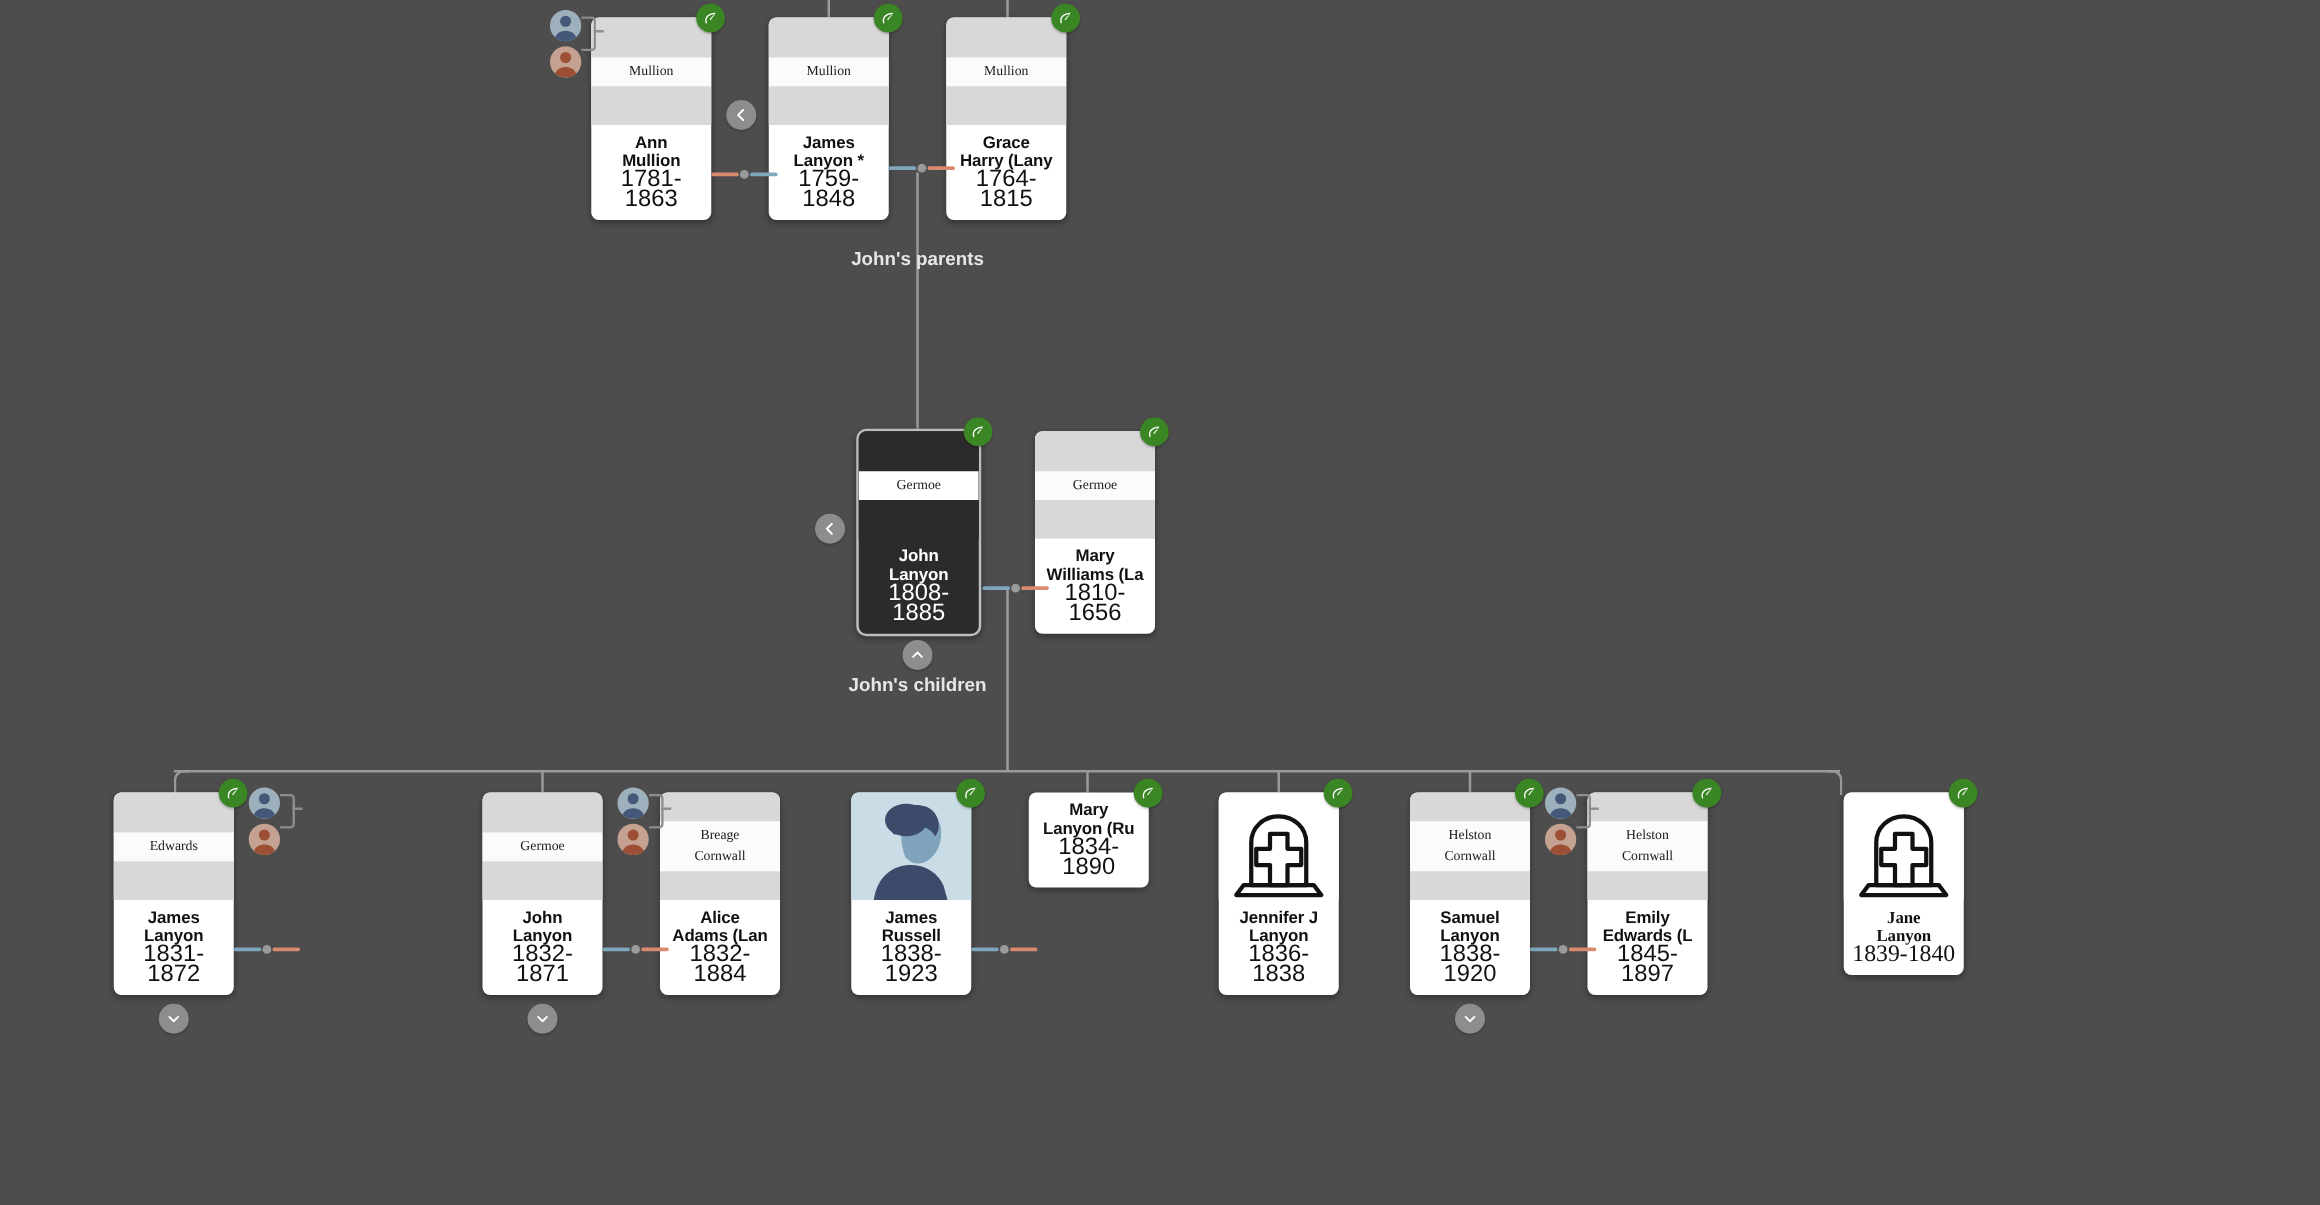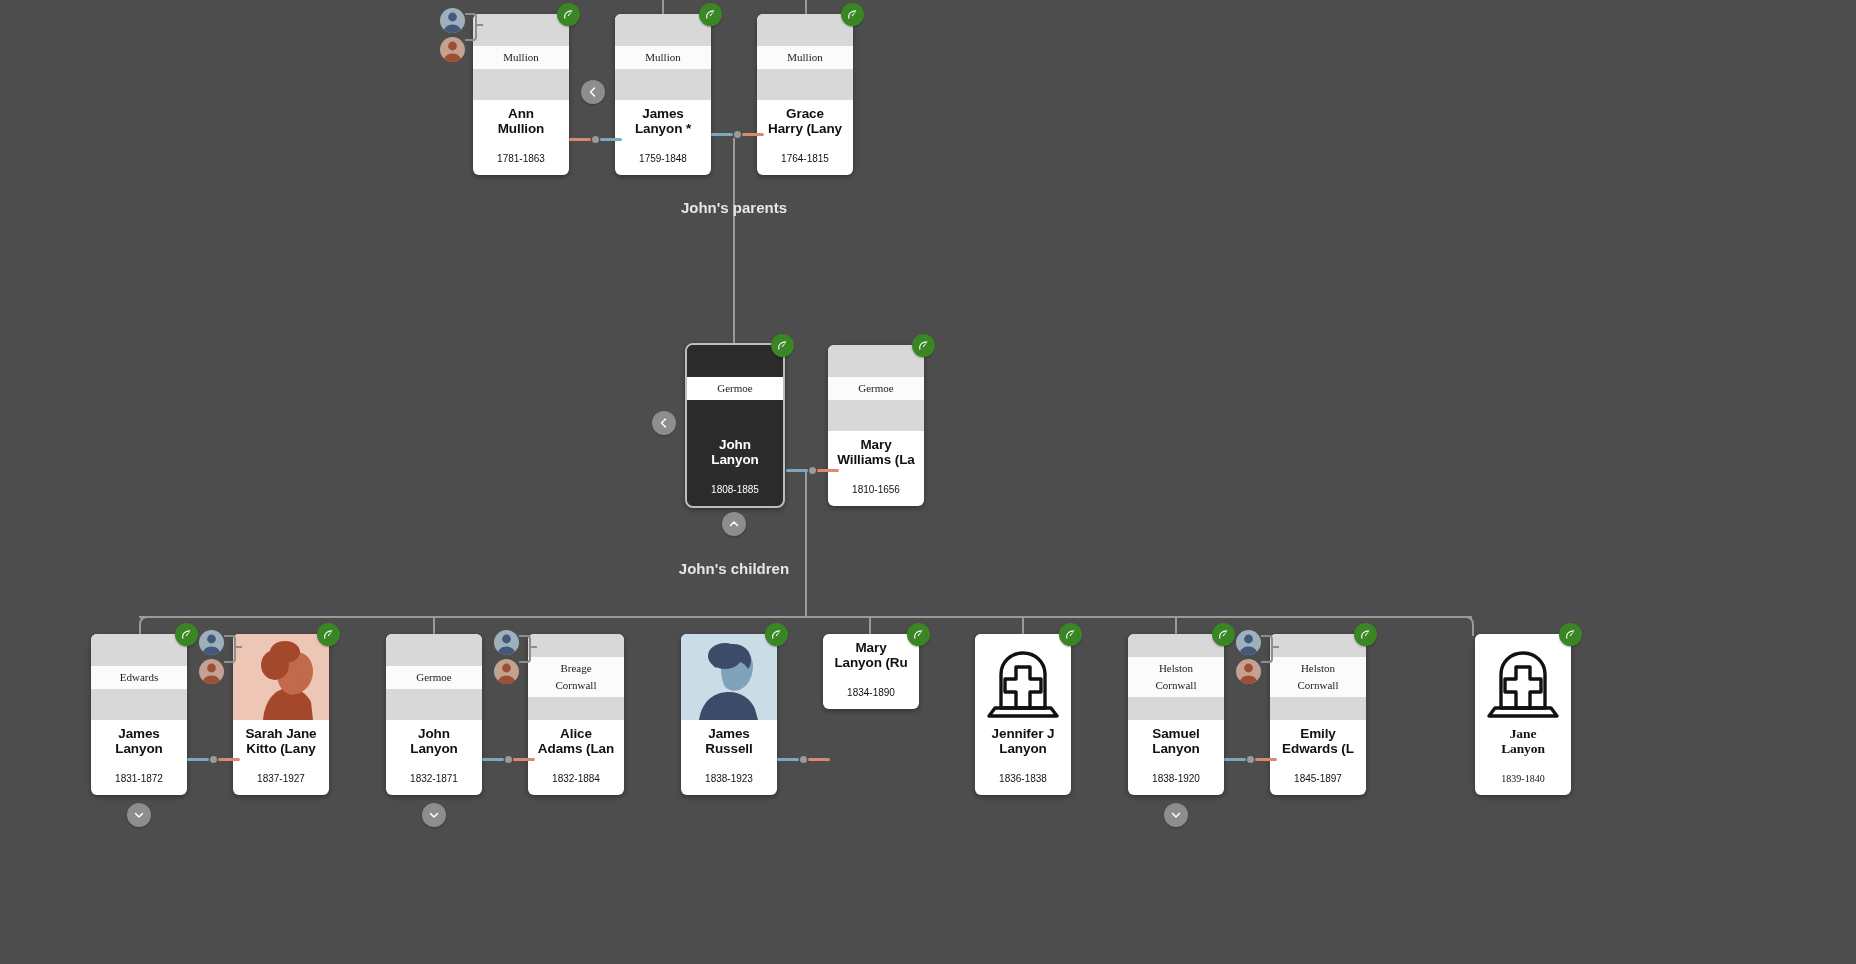--- a/index.html
+++ b/index.html
@@ -55,24 +55,24 @@
   }
   .pname{
     font-size:13.5px;
     font-weight:bold;
     color:#111;
     line-height:15px;
     white-space:pre-line;
     letter-spacing:-.1px;
   }
   .pdates{
-    font-size:10px;
+    font-size:19px;
     color:#111;
     line-height:16px;
-    margin-top:15px;
+    margin-top:0px;
   }
 
   
   .card.selected{
     background:#2b2b2b;
     border:2px solid #bdbdbd;
     width:100px;
     border-radius:8px;
   }
   .card.selected .thumb{background:#2b2b2b;width:96px;height:86px;}
@@ -285,21 +285,21 @@
 Williams (La</div>
       <div class="pdates">1810-1656</div>
     </div>
   </div>
 
   <div class="navbtn" style="left:722px;top:512px;">
     <svg viewBox="0 0 24 24">
         <path d="M5 15 L12 8 L19 15" stroke="#fff" stroke-width="3" fill="none" stroke-linecap="round" stroke-linejoin="round"></path>
       </svg>
   </div>
-  <div class="grouplabel" style="left:734px;top:560px;">John's children</div>
+  <div class="grouplabel" style="left:734px;top:540px;">John's children</div>
 
   <div class="card" style="left:91px;top:634px;">
     <span class="leaf">
       <svg viewBox="0 0 24 24">
           <path d="M19 4C9 4 4 9.5 4 16c0 1.6.4 3 1.1 4.2l1.6-1.6C6.3 17.7 6 16.9 6 16c0-5.2 4.2-9.4 12-9.6-3 2.2-5.6 4.7-7.6 7.6l1.5 1.1C15.6 9.6 19 6.5 19 4z" fill="#fff"></path>
         </svg>
     </span>
     <div class="thumb">
       <div class="placename">Edwards</div>
     </div>
@@ -331,42 +331,20 @@
     <span class="bracket"></span>
     <span class="stub"></span>
   </div>
 
   <div class="marr" style="left:187px;top:756px;">
     <span class="seg-b"></span>
     <span class="dot"></span>
     <span class="seg-r"></span>
   </div>
 
-  <div class="card" style="left:233px;top:634px;">
-    <span class="leaf">
-      <svg viewBox="0 0 24 24">
-          <path d="M19 4C9 4 4 9.5 4 16c0 1.6.4 3 1.1 4.2l1.6-1.6C6.3 17.7 6 16.9 6 16c0-5.2 4.2-9.4 12-9.6-3 2.2-5.6 4.7-7.6 7.6l1.5 1.1C15.6 9.6 19 6.5 19 4z" fill="#fff"></path>
-        </svg>
-    </span>
-    <div class="thumb" style="background:#ecc5b4;">
-      <svg class="photo" viewBox="0 0 96 86">
-        <rect width="96" height="86" fill="#eec6b5"></rect>
-        <path d="M30 86c2-22 14-32 26-32 10 0 18 6 22 14l2 18z" fill="#a4482c"></path>
-        <path d="M44 40c0-13 8-22 19-22 10 0 17 8 17 19 0 10-5 18-13 22-6 3-13 2-17-3-4-4-6-10-6-16z" fill="#c26a4c"></path>
-        <ellipse cx="42" cy="31" rx="14" ry="15" fill="#a4482c"></ellipse>
-        <ellipse cx="52" cy="18" rx="15" ry="11" fill="#a4482c"></ellipse>
-        <path d="M62 40c4-1 7 1 7 5s-4 6-7 4z" fill="#c26a4c"></path>
-      </svg>
-    </div>
-    <div class="info">
-      <div class="pname">Sarah Jane
-Kitto (Lany</div>
-      <div class="pdates">1837-1927</div>
-    </div>
-  </div>
 
   <div class="card" style="left:386px;top:634px;">
     <div class="thumb">
       <div class="placename">Germoe</div>
     </div>
     <div class="info">
       <div class="pname">John
 Lanyon</div>
       <div class="pdates">1832-1871</div>
     </div>

